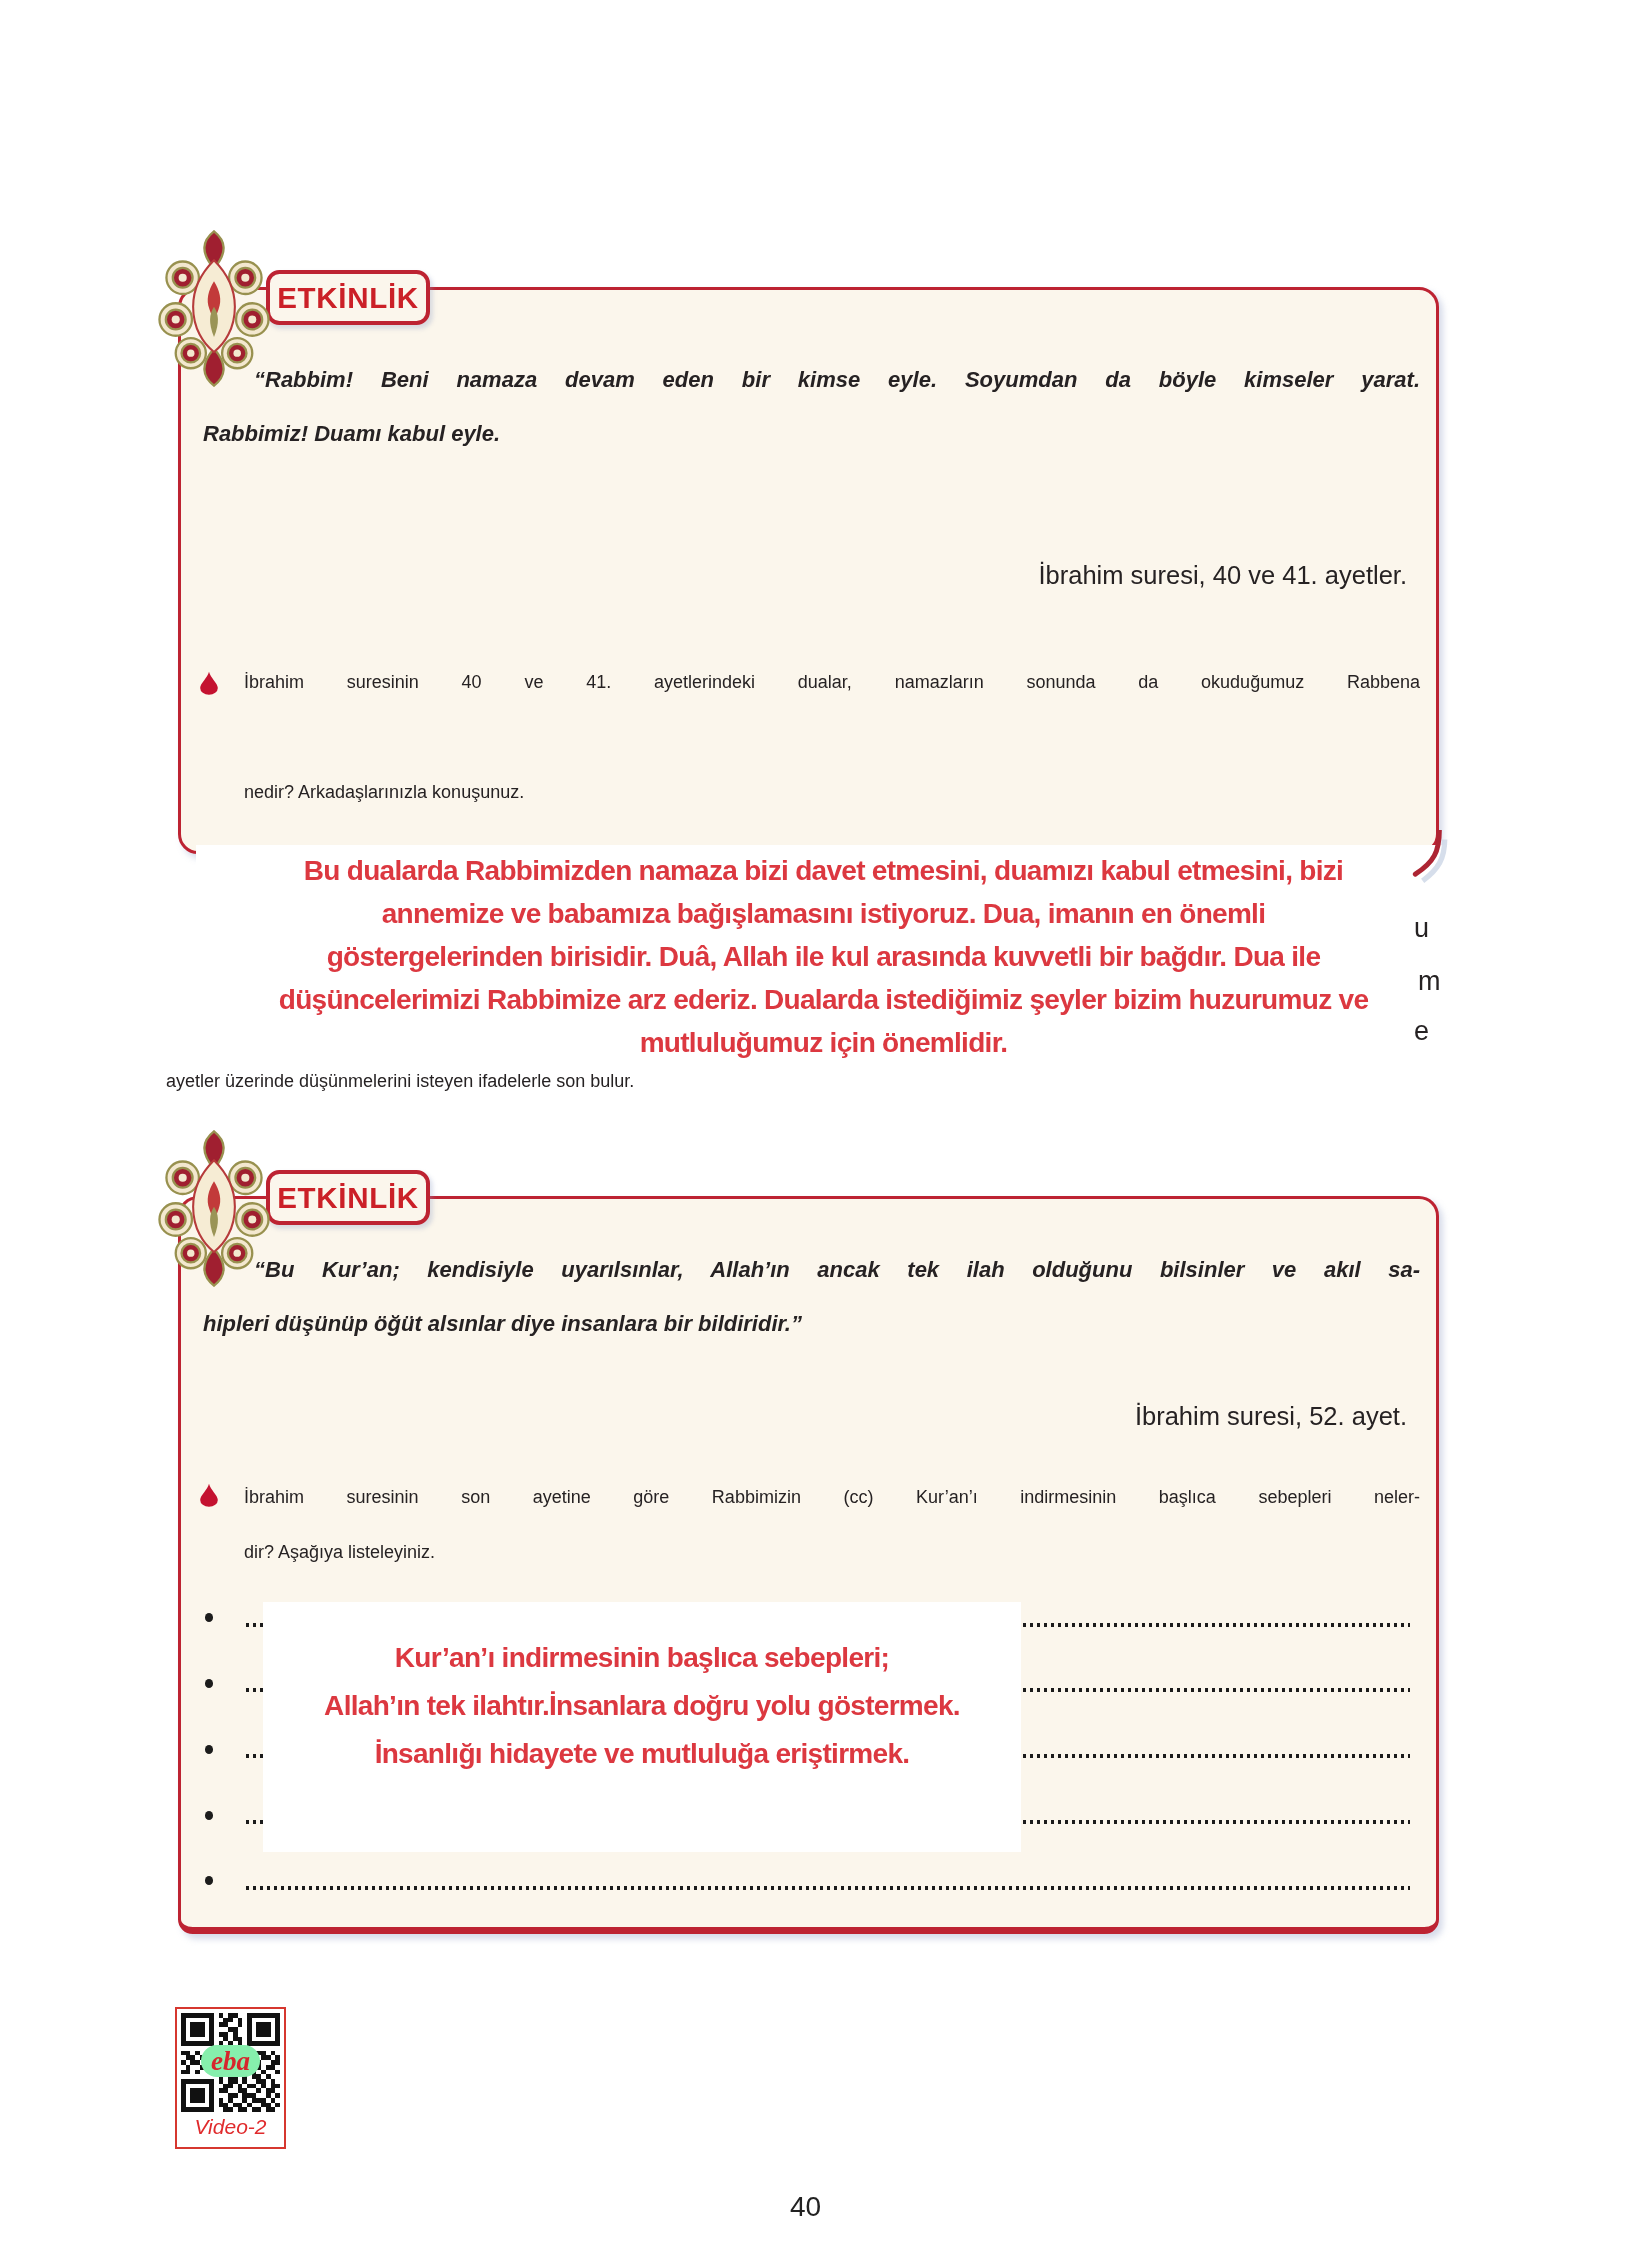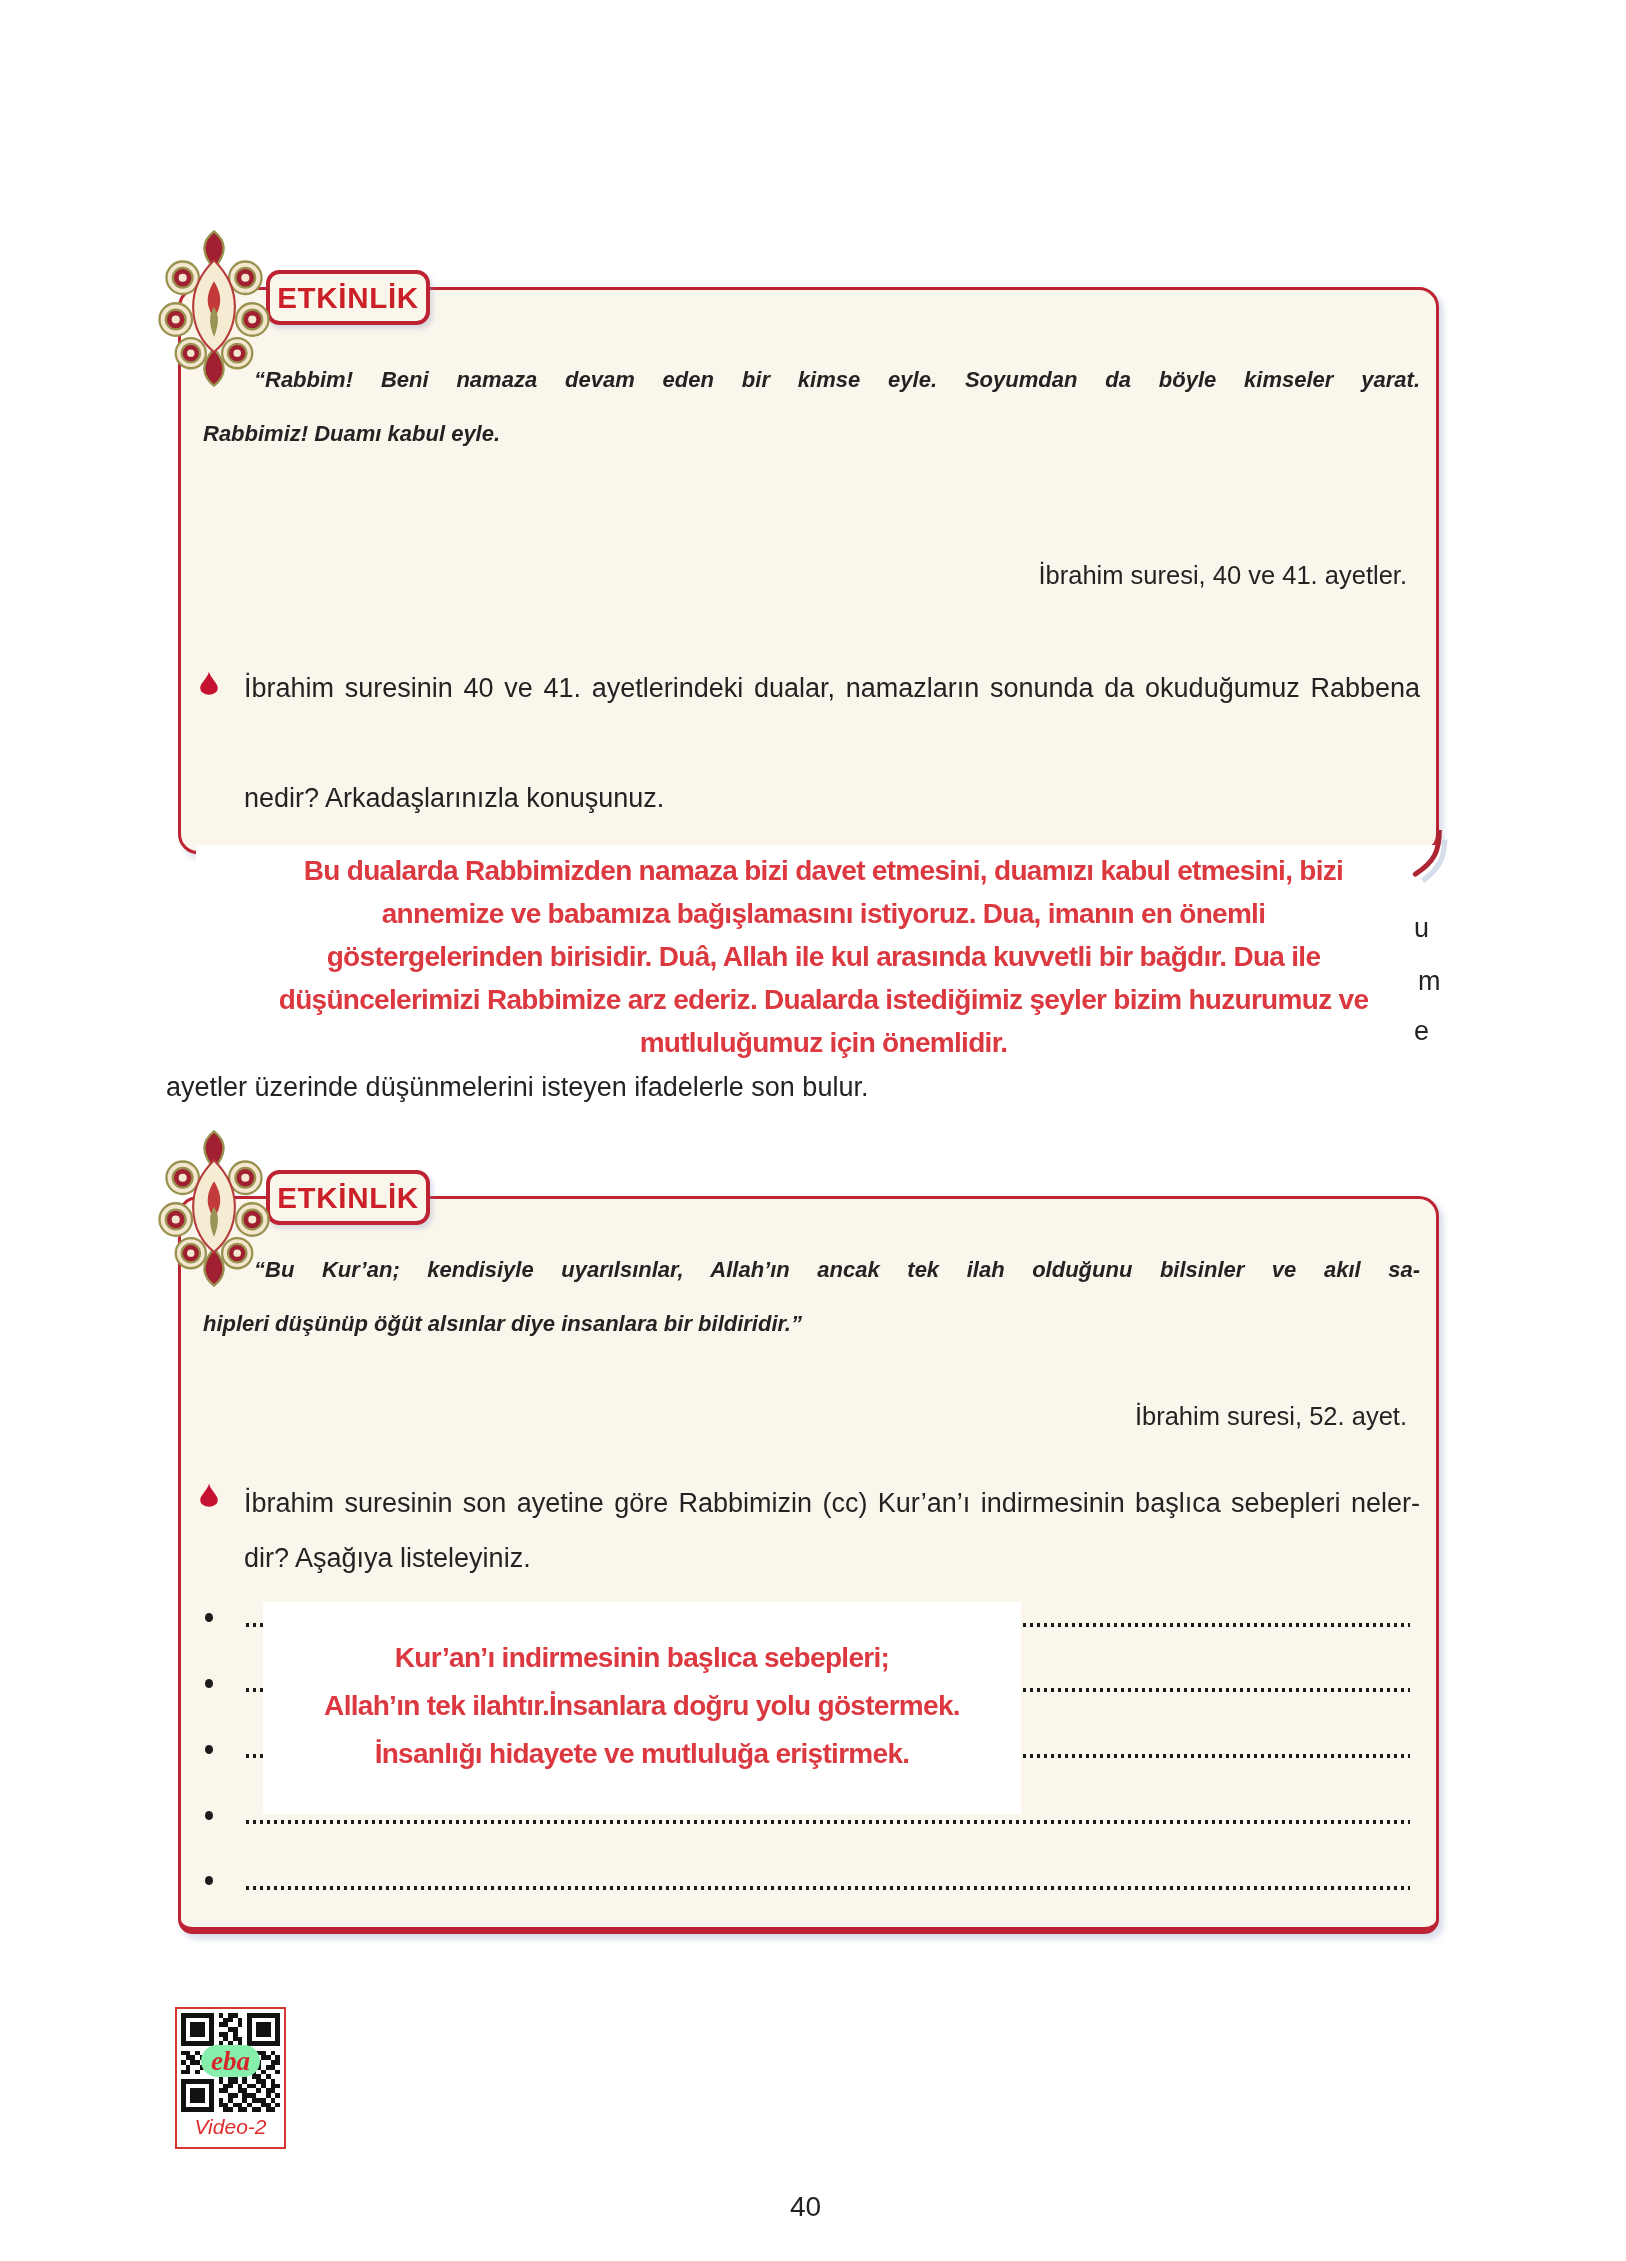--- a/index.html
+++ b/index.html
@@ -7,21 +7,21 @@
         font-family:"Liberation Sans",sans-serif;color:#262223;}
   
   .actbox{position:absolute;left:178px;width:1261px;background:#fbf6ec;border:3.4px solid #bd2332;
           border-radius:20px;box-sizing:border-box;box-shadow:4px 4.7px 6px rgba(140,155,195,.35);}
   .actlabel{position:absolute;left:266px;width:164px;height:55px;background:#fbf6ec;border:4px solid #bd2332;
             border-radius:13.4px;box-sizing:border-box;display:flex;align-items:center;justify-content:center;
             font-weight:700;font-size:29.5px;letter-spacing:0.7px;color:#cb2027;z-index:4;
             box-shadow:2.7px 3.4px 4.7px rgba(140,155,195,.3);}
   .rosette{position:absolute;left:156px;width:116px;height:157px;z-index:5;}
   
-  .tline{position:absolute;font-size:27px;line-height:1.2;white-space:nowrap;color:#262223;}
+  .tline{position:absolute;font-size:18px;line-height:1.2;white-space:nowrap;color:#262223;}
   .bq{font-weight:700;font-size:22px;font-style:italic;}
   .just{white-space:normal;text-align:justify;text-align-last:justify;}
   .indent{text-indent:51px;}
   .attrib{position:absolute;right:220px;font-size:25.5px;color:#262223;white-space:nowrap;}
   .dropicon{position:absolute;left:200px;width:18px;height:23.5px;}
   
   .bullet{position:absolute;left:205px;width:8px;height:8.7px;border-radius:50%;background:#1c1c1c;}
   .dotline{position:absolute;left:246px;width:1164px;height:4px;
            background:repeating-linear-gradient(90deg,#1b1b1b 0 3px,transparent 3px 7px);}
   
@@ -176,21 +176,21 @@
   <div class="dotline" style="top:1623px;"></div>
   <div class="bullet" style="top:1679px;"></div>
   <div class="dotline" style="top:1688px;"></div>
   <div class="bullet" style="top:1745px;"></div>
   <div class="dotline" style="top:1754px;"></div>
   <div class="bullet" style="top:1811px;"></div>
   <div class="dotline" style="top:1820px;"></div>
   <div class="bullet" style="top:1876px;"></div>
   <div class="dotline" style="top:1886px;"></div>
 
-  <div class="overlay" style="left:263px;top:1602px;width:758px;height:212px;">
+  <div class="overlay" style="left:263px;top:1602px;width:758px;height:250px;">
     <div id="ans2" class="redans">
       <div>Kur’an’ı indirmesinin başlıca sebepleri;</div>
       <div>Allah’ın tek ilahtır.İnsanlara doğru yolu göstermek.</div>
       <div>İnsanlığı hidayete ve mutluluğa eriştirmek.</div>
     </div>
   </div>
 
   <div id="qrframe">
     <div id="qrgrid">
         <div class="on"></div>

